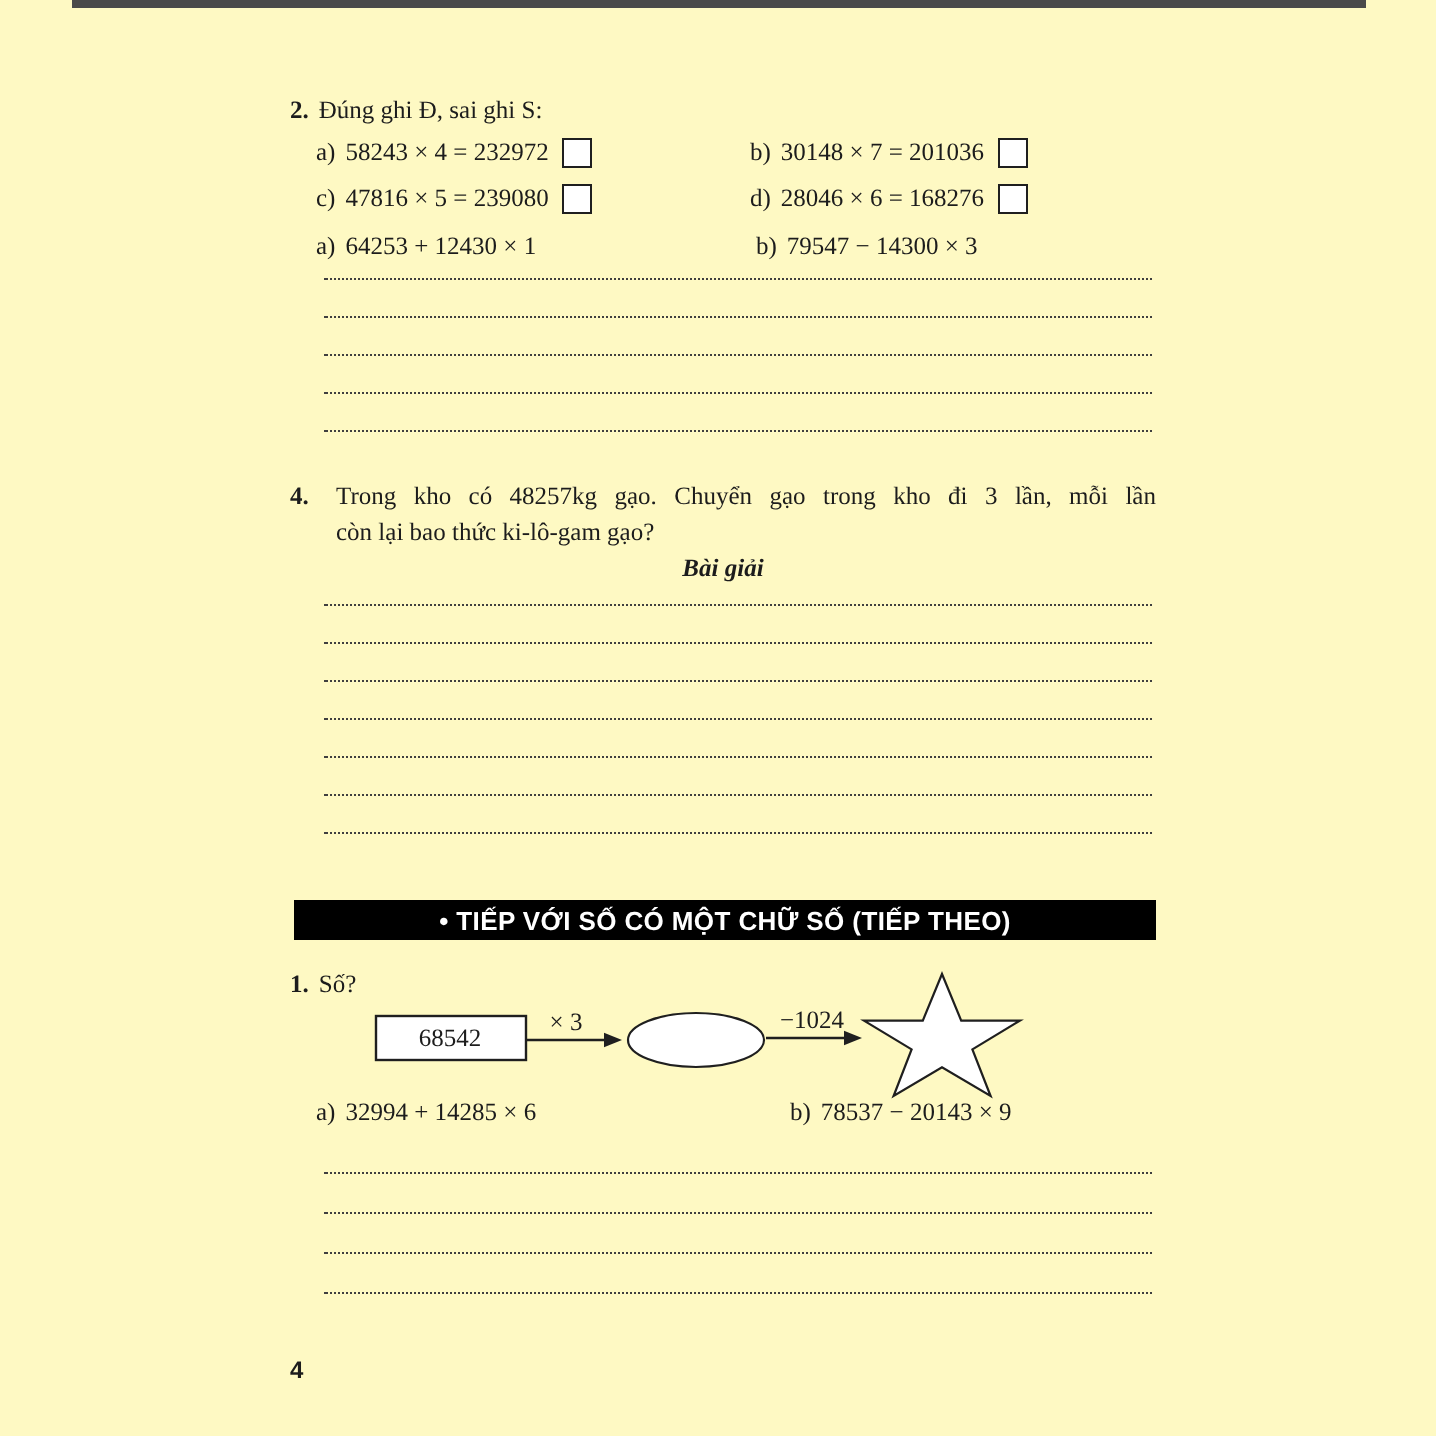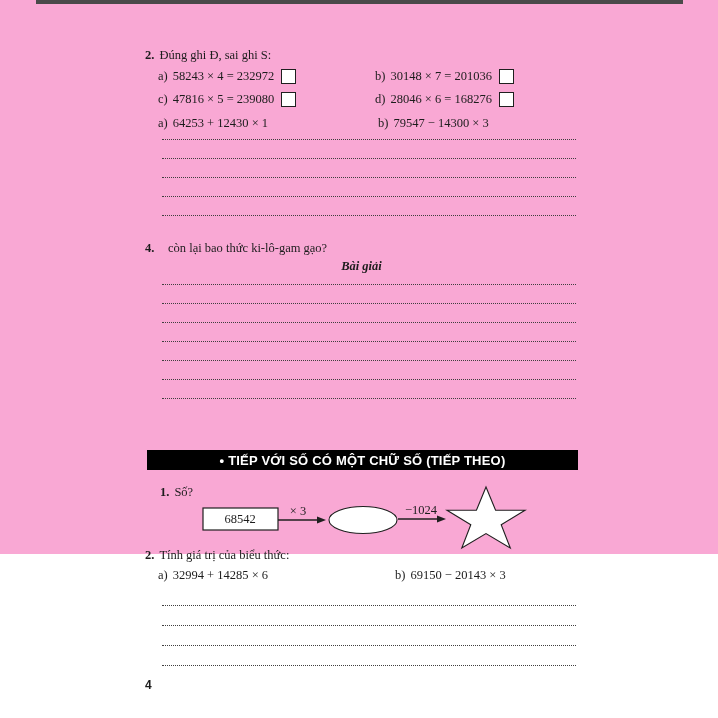--- a/index.html
+++ b/index.html
@@ -1,17 +1,17 @@
 <!DOCTYPE html>
 <html><head>
 <meta charset="utf-8">
 <style>
   html,body{margin:0;padding:0;background:#ffffff;}
   body{width:718px;height:718px;overflow:hidden;}
-  .page{position:relative;width:718px;height:554px;background:#f9a8d4;
+  .page{position:relative;width:718px;height:718px;background:#fef9c3;
         font-family:"Liberation Serif","DejaVu Serif",serif;color:#1c1c1c;font-size:12.5px;}
   .top-bar{position:absolute;top:0;left:36px;width:647px;height:4px;background:#4a4a4a;}
   .ex{position:absolute;left:145px;width:433px;}
   .ex-title{line-height:19px;white-space:nowrap;}
   .ex-num{font-weight:bold;margin-right:5px;}
   .grid2{display:grid;padding-left:13px;}
   .grid2.cols-ex2{grid-template-columns:217px 1fr;}
   .grid2.cols-ex3{grid-template-columns:220px 1fr;}
   .grid2.cols-s2ex2{grid-template-columns:237px 1fr;}
   .item{display:flex;align-items:center;height:23px;white-space:nowrap;}
@@ -27,21 +27,21 @@
   .lines.s2 div:first-child{height:20px;}
   .para{position:relative;padding-left:23px;line-height:18px;}
   .para .num{position:absolute;left:0;top:0;font-weight:bold;}
   .p-line{text-align:justify;text-align-last:justify;}
   .p-line.last{text-align-last:left;}
   .solution{height:18px;text-align:center;font-weight:bold;font-style:italic;line-height:18px;}
   .banner{position:absolute;top:450px;left:147px;width:431px;height:20px;background:#000000;
           color:#ffffff;display:flex;align-items:center;justify-content:center;
           font-family:"Liberation Sans","DejaVu Sans",sans-serif;font-weight:bold;font-size:13px;
           letter-spacing:0.2px;white-space:nowrap;}
-  .diagram-wrap{position:absolute;top:483px;left:160px;width:433px;height:70px;}
+  .diagram-wrap{position:absolute;top:483px;left:145px;width:433px;height:70px;}
   .diagram-wrap .ex-title{position:relative;z-index:2;}
   .diagram-svg{position:absolute;left:0;top:0;z-index:1;}
   .diagram-svg text{font-family:"Liberation Serif","DejaVu Serif",serif;font-size:12.5px;fill:#1c1c1c;}
   .page-num{position:absolute;left:145px;top:678px;font-weight:bold;font-size:12px;
             font-family:"Liberation Sans","DejaVu Sans",sans-serif;}
 </style>
 </head>
 <body>
 
 <div class="page">
@@ -92,20 +92,21 @@
       <div></div>
       <div></div>
       <div></div>
       <div></div>
     </div>
   </div>
 
   <div class="ex" style="top:239px;">
     <div class="para">
       <span class="num">4.</span>
+      <div class="p-line">Trong kho có 48257kg gạo. Chuyển gạo trong kho đi 3 lần, mỗi lần</div>
       <div class="p-line last">còn lại bao thức ki-lô-gam gạo?</div>
     </div>
     <div class="solution">Bài giải</div>
     <div class="lines first-mid">
       <div></div>
       <div></div>
       <div></div>
       <div></div>
       <div></div>
       <div></div>
@@ -129,31 +130,28 @@
       <text x="138" y="32" text-anchor="middle">× 3</text>
       <ellipse cx="203" cy="37" rx="34" ry="13.5" fill="#ffffff" stroke="#1f1f1f" stroke-width="1.1"></ellipse>
       <line x1="238" y1="36" x2="278" y2="36" stroke="#1f1f1f" stroke-width="1.3"></line>
       <polygon points="286,36 277,32.4 277,39.6" fill="#1f1f1f"></polygon>
       <text x="261" y="31" text-anchor="middle">−1024</text>
       <polygon points="326,4 335.6,27.3 365,27.3 341.2,41.7 350.3,65 326,50.6 301.8,65 310.8,41.7 287,27.3 316.4,27.3" fill="#ffffff" stroke="#1f1f1f" stroke-width="1.1"></polygon>
     </svg>
   </div>
 
   <div class="ex" style="top:546px;">
-    <div class="ex-title">
-      <span class="ex-num">2.</span><span>Tính giá trị của biểu thức:</span>
-    </div>
     <div class="grid2 cols-s2ex2">
       <div class="item item-row">
         <span class="lbl">a)</span>
         <span>32994 + 14285 × 6</span>
       </div>
       <div class="item item-row">
         <span class="lbl">b)</span>
-        <span>69150 − 20143 × 3</span>
+        <span>78537 − 20143 × 9</span>
       </div>
     </div>
     <div class="lines s2">
       <div></div>
       <div></div>
       <div></div>
       <div></div>
     </div>
   </div>
 

